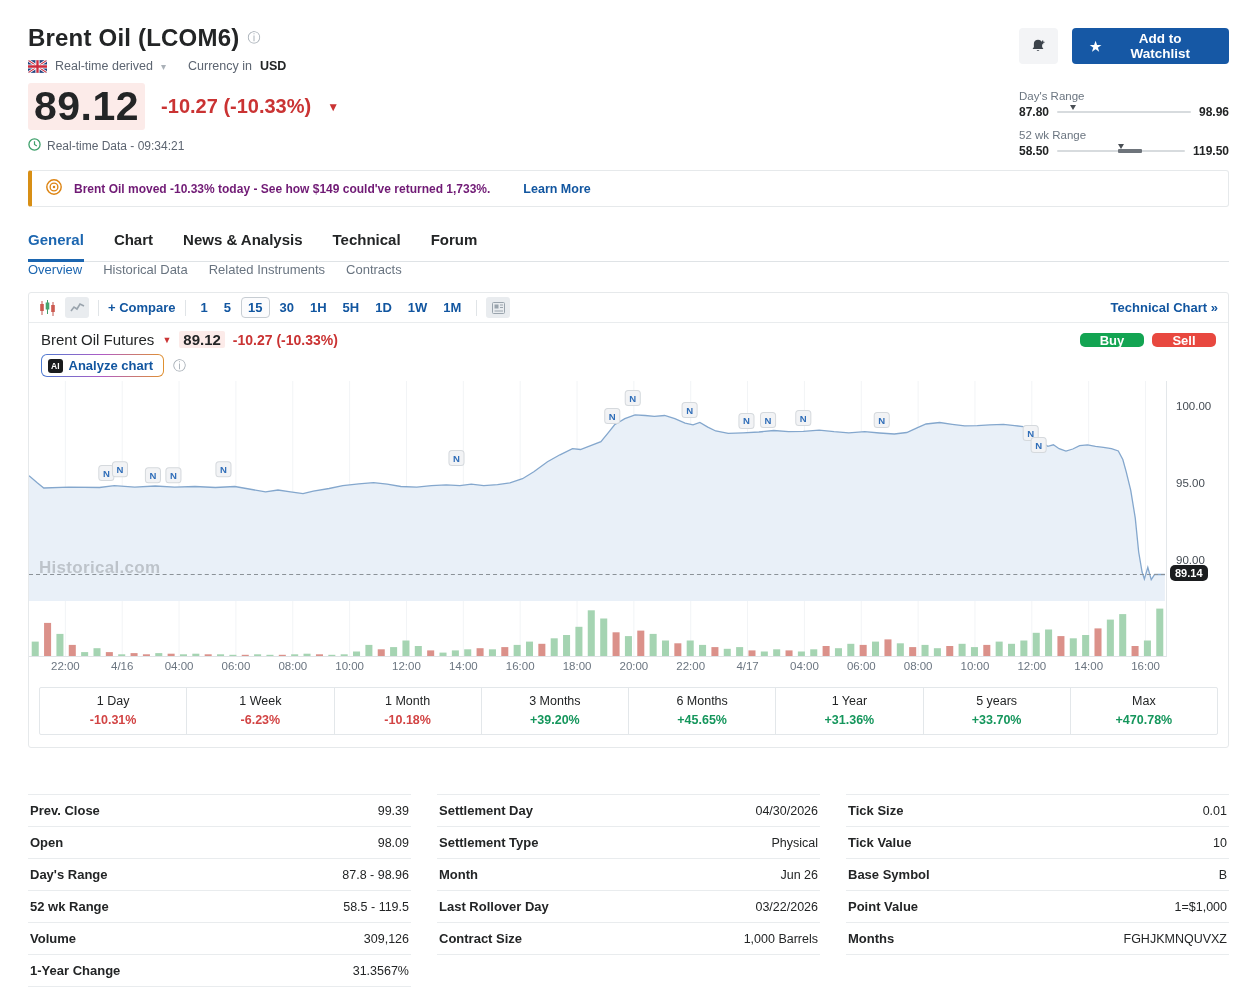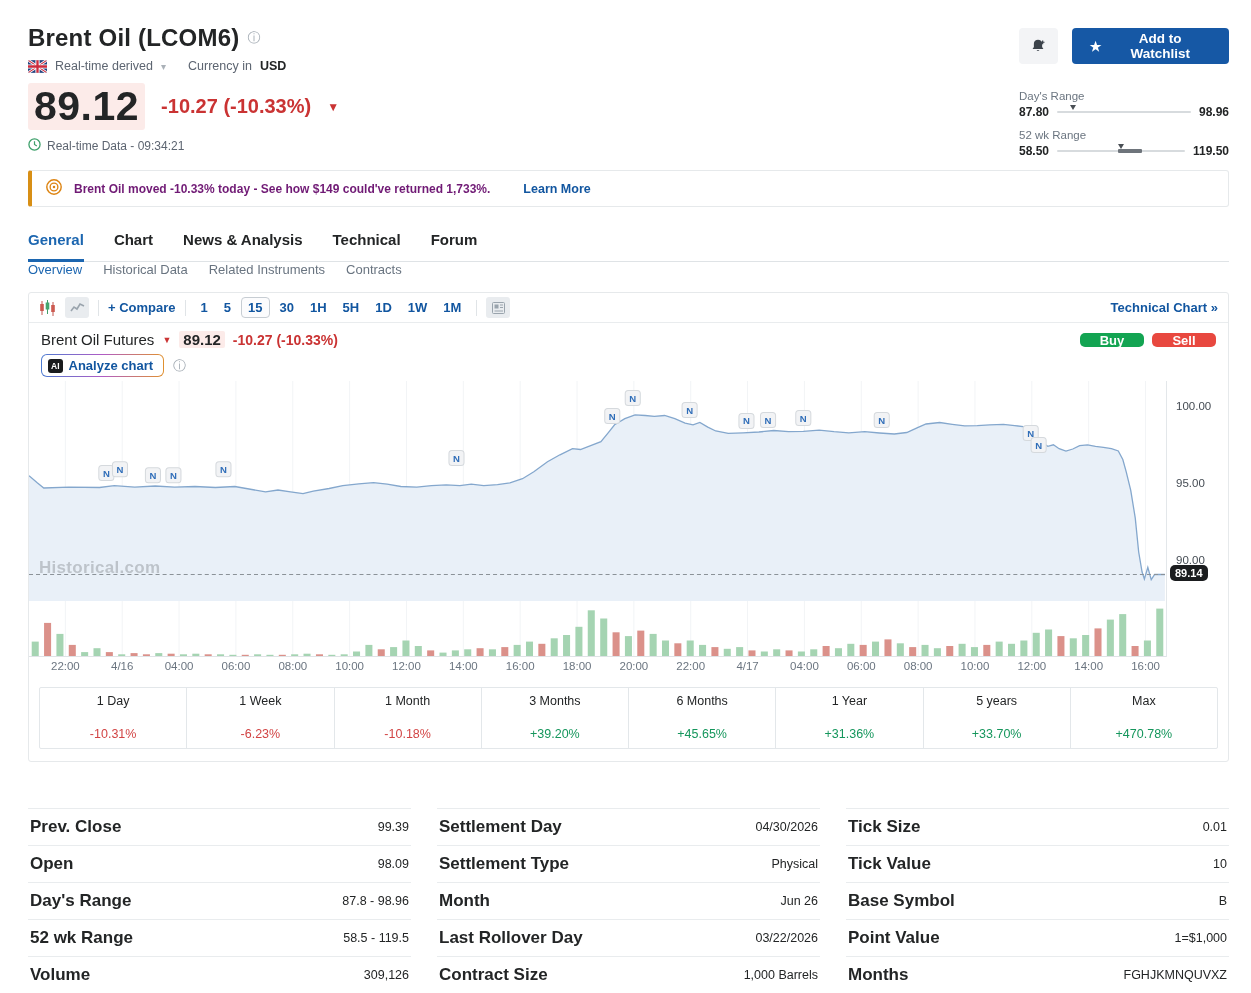--- a/index.html
+++ b/index.html
@@ -78,29 +78,29 @@
   .x-tick { position: absolute; width: 52px; margin-left: -26px; text-align: center; font-size: 11.5px; color: #6b7580; }
   .watermark { position: absolute; top: 177px; left: 10px; font-size: 17px; font-weight: 700; color: #9aa0a6; opacity: .55; letter-spacing: .3px; }
   .axis { width: 62px; position: relative; }
   .axis-line { position: absolute; left: 0; top: 0; height: 276px; width: 1px; background: #e3e7ea; }
   .y-tick { position: absolute; left: 10px; font-size: 11.5px; color: #454c54; }
   .price-tag { position: absolute; left: 4px; background: #1b1d1f; color: #fff; font-size: 11px; font-weight: 700; padding: 2px 5px; border-radius: 5px; }
   .cc-perf { margin: 8px 10px 12px; border: 1px solid #e3e7ea; border-radius: 2px; display: flex; }
   .perf-cell { flex: 1; text-align: center; padding: 6px 0 7px; border-right: 1px solid #e3e7ea; cursor: pointer; }
   .perf-cell:last-child { border-right: none; }
   .perf-lbl { font-size: 12.5px; color: #232526; }
-  .perf-val { font-size: 12.5px; font-weight: 400; margin-top: 19px; }
+  .perf-val { font-size: 12.5px; font-weight: 700; margin-top: 5px; }
   .perf-val.down { color: #d24444; }
   .perf-val.up { color: #15965c; }
 
   
   .stats { display: flex; gap: 26px; margin-top: 46px; }
   .stats-col { flex: 1; border-top: 1px solid #e9ecee; }
   .stat-row { display: flex; justify-content: space-between; align-items: center; padding: 8px 2px; border-bottom: 1px solid #e9ecee; }
-  .stat-lbl { font-size: 17px; font-weight: 700; color: #232526; }
+  .stat-lbl { font-size: 13px; font-weight: 700; color: #232526; }
   .stat-val { font-size: 12.5px; color: #232526; }
 </style>
 </head>
 <body>
 
 <div class="page">
 
   <div class="hdr">
     <div class="title-row">
       <span class="title">Brent Oil (LCOM6)</span>

